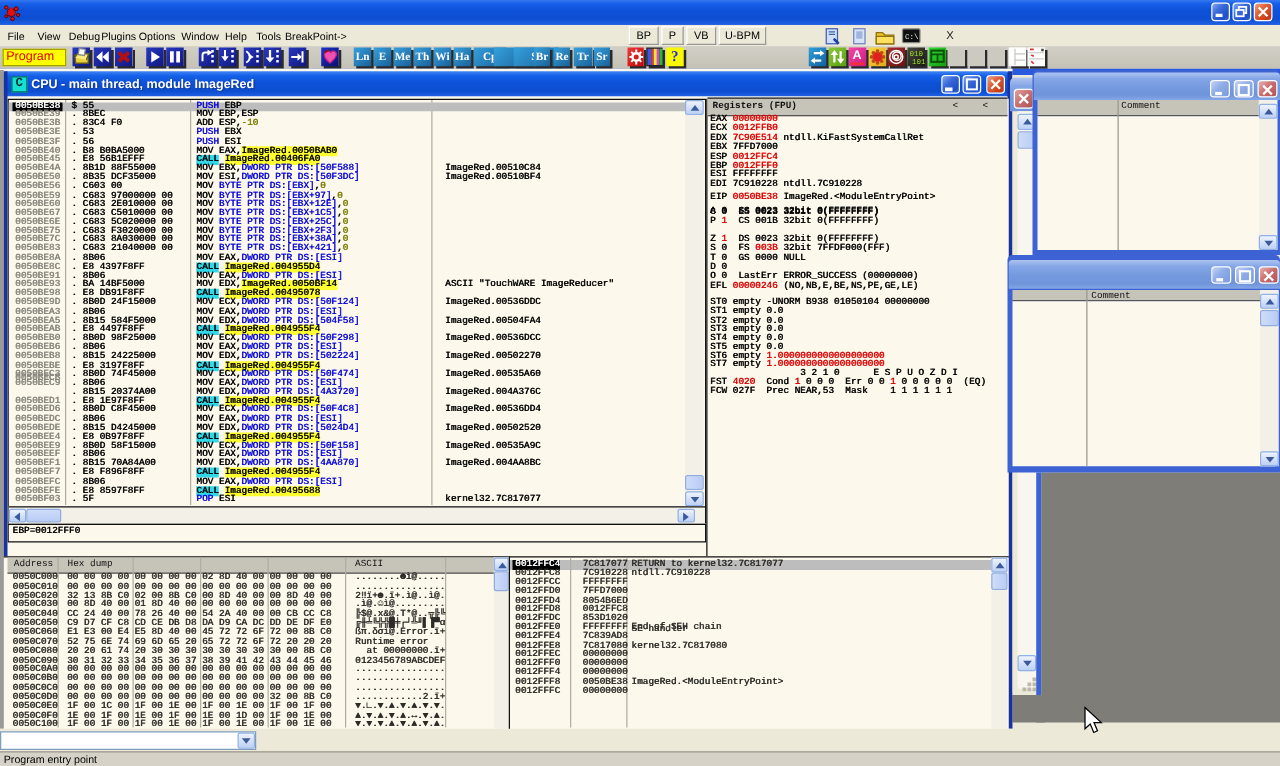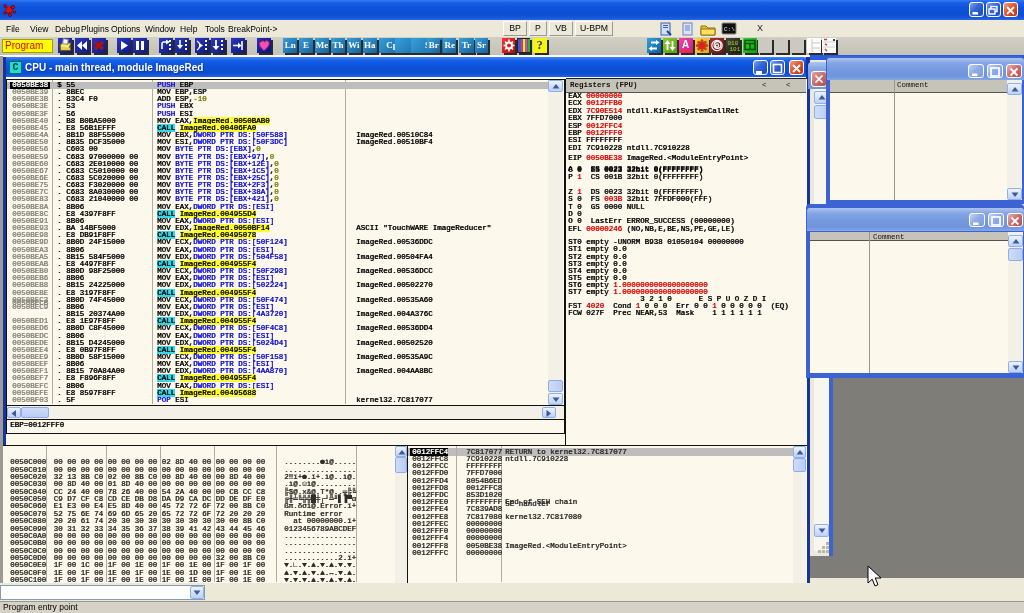--- a/index.html
+++ b/index.html
@@ -489,20 +489,25 @@
 <div class="m" style="left:568px;top:253.50px">ST2 empty 0.0</div>
 <div class="m" style="left:568px;top:260.60px">ST3 empty 0.0</div>
 <div class="m" style="left:568px;top:267.70px">ST4 empty 0.0</div>
 <div class="m" style="left:568px;top:274.80px">ST5 empty 0.0</div>
 <div class="m" style="left:568px;top:281.90px">ST6 empty <span class="r">1.0000000000000000000</span></div>
 <div class="m" style="left:568px;top:289.00px">ST7 empty <span class="r">1.0000000000000000000</span></div>
 <div class="m" style="left:568px;top:296.10px">                3 2 1 0      E S P U O Z D I</div>
 <div class="m" style="left:568px;top:303.20px">FST <span class="r">4020</span>  Cond <span class="r">1</span> 0 0 0  Err 0 0 <span class="r">1</span> 0 0 0 0 0  (EQ)</div>
 <div class="m" style="left:568px;top:310.30px">FCW 027F  Prec NEAR,53  Mask    1 1 1 1 1 1</div>
 <div class="a" style="left:3px;top:445px;width:404px;height:138px;background:#fcf8ec;border-top:1px solid #111"></div>
+<div class="hdr" style="left:6px;top:446px;width:401px;height:12px">
+      <span style="position:absolute;left:5px;top:2px">Address</span>
+      <span style="position:absolute;left:48px;top:2px">Hex dump</span>
+      <span style="position:absolute;left:278px;top:2px">ASCII</span>
+    </div>
 <div class="a" style="left:45.5px;top:446px;width:1px;height:136px;background:#b0aea2"></div>
 <div class="a" style="left:106px;top:446px;width:1px;height:136px;background:#b0aea2"></div>
 <div class="a" style="left:160px;top:446px;width:1px;height:136px;background:#b0aea2"></div>
 <div class="a" style="left:214px;top:446px;width:1px;height:136px;background:#b0aea2"></div>
 <div class="a" style="left:276px;top:446px;width:1px;height:136px;background:#b0aea2"></div>
 <div class="a" style="left:356px;top:446px;width:1px;height:136px;background:#b0aea2"></div>
 <div class="m" style="left:10px;top:459.20px;color:#2e2c28">0050C000</div>
 <div class="m" style="left:53.5px;top:459.20px;color:#2e2c28">00 00 00 00 00 00 00 00 02 8D 40 00 00 00 00 00</div>
 <div class="m" style="left:284px;top:459.20px;color:#2e2c28">........☻ì@.....</div>
 <div class="m" style="left:10px;top:466.57px;color:#2e2c28">0050C010</div>

